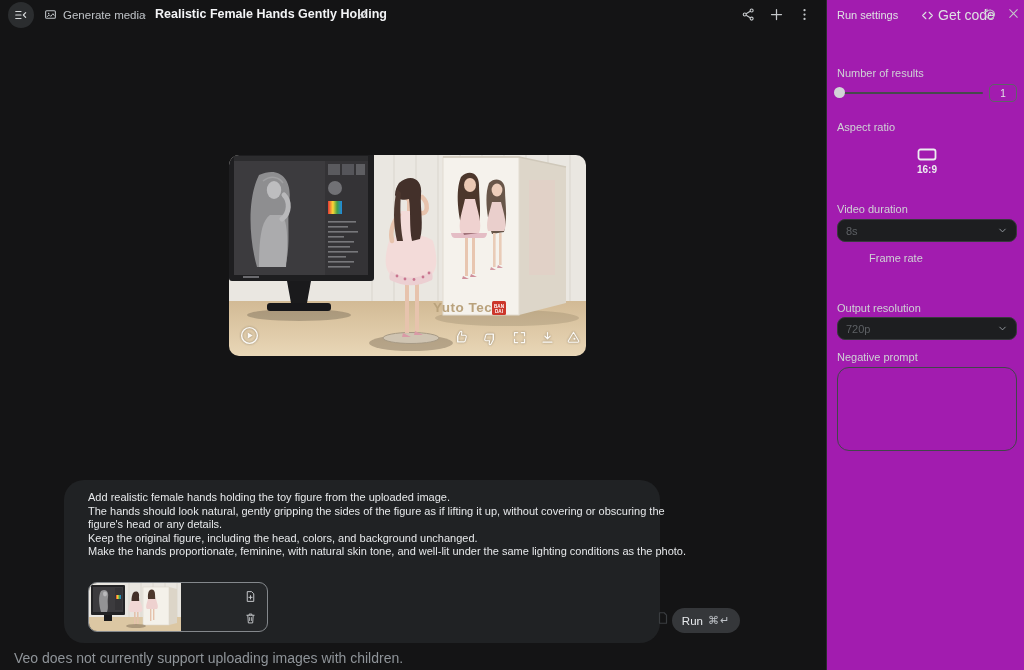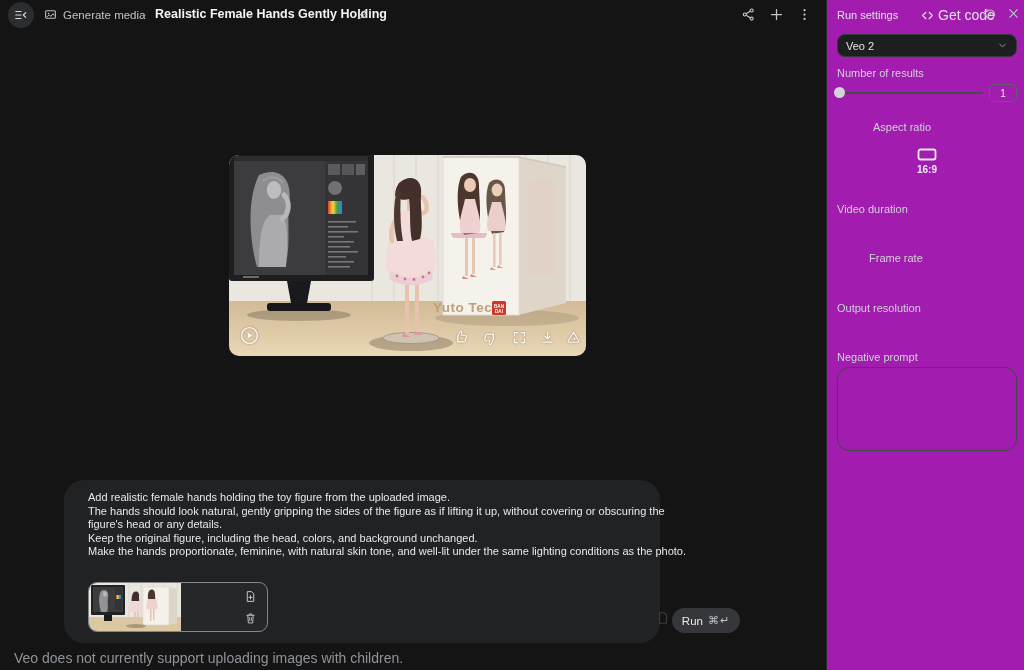--- a/index.html
+++ b/index.html
@@ -121,47 +121,53 @@
         <path d="M6.8 3.2v4.6H2.4" stroke="#c4c7ca" stroke-width="1.8" fill="none" stroke-linejoin="round"></path>
         <path d="M12 8.5v4l2.8 1.8" stroke="#c4c7ca" stroke-width="1.6" fill="none" stroke-linecap="round"></path>
       </svg>
     </span>
     <span class="abs tb-icon" style="left:180px; top:7px;">
       <svg width="13" height="13" viewBox="0 0 24 24">
         <path d="M5 5l14 14M19 5L5 19" stroke="#c4c7ca" stroke-width="2" stroke-linecap="round"></path>
       </svg>
     </span>
 
-    <div class="abs field" style="left:10px; top:34px; width:180px;">
-      <span class="val">Veo 2</span>
-      <svg width="11" height="11" viewBox="0 0 24 24">
-        <path d="M6 9l6 6 6-6" stroke="currentColor" stroke-width="2" fill="none" stroke-linecap="round"></path>
-      </svg>
-    </div>
 
     <span class="abs label" style="left:10px; top:67px;">Number of results</span>
     <div class="abs slider-track" style="left:12px; top:92px; width:144px;"></div>
     <div class="abs slider-thumb" style="left:7px; top:87px;"></div>
     <div class="abs num-box" style="left:162px; top:84px;">
       <span>1</span>
     </div>
 
-    <span class="abs label" style="left:10px; top:121px;margin-left:36px;">Aspect ratio</span>
+    <span class="abs label" style="left:10px; top:121px;">Aspect ratio</span>
     <div class="abs" style="left:80px; top:148px; width:40px; text-align:center; cursor:pointer;">
       <svg width="20" height="13" viewBox="0 0 20 13" style="margin:0 auto;">
         <rect x="1.5" y="1.5" width="17" height="10" rx="2" stroke="#eceef0" stroke-width="1.8" fill="none"></rect>
       </svg>
       <div class="aspect-label" style="margin-top:3px;">16:9</div>
     </div>
 
     <span class="abs label" style="left:10px; top:203px;">Video duration</span>
+    <div class="abs field dim" style="left:10px; top:219px; width:180px;">
+      <span class="val">8s</span>
+      <svg width="11" height="11" viewBox="0 0 24 24">
+        <path d="M6 9l6 6 6-6" stroke="currentColor" stroke-width="2" fill="none" stroke-linecap="round"></path>
+      </svg>
+    </div>
 
     <span class="abs label" style="left:10px; top:252px;margin-left:32px;">Frame rate</span>
 
     <span class="abs label" style="left:10px; top:302px;">Output resolution</span>
+    <div class="abs field dim" style="left:10px; top:317px; width:180px;">
+      <span class="val">720p</span>
+      <svg width="11" height="11" viewBox="0 0 24 24">
+        <path d="M6 9l6 6 6-6" stroke="currentColor" stroke-width="2" fill="none" stroke-linecap="round"></path>
+      </svg>
+    </div>
 
     <span class="abs label" style="left:10px; top:351px;">Negative prompt</span>
     <textarea class="abs neg-area" style="left: 10px; top: 367px;"></textarea>
   </div>
 
   <div class="abs" id="media">
     <svg width="357" height="201" viewBox="0 0 357 201">
       <defs>
         <linearGradient id="table" x1="0" y1="0" x2="0" y2="1">
           <stop offset="0" stop-color="#d2ba95"></stop>

